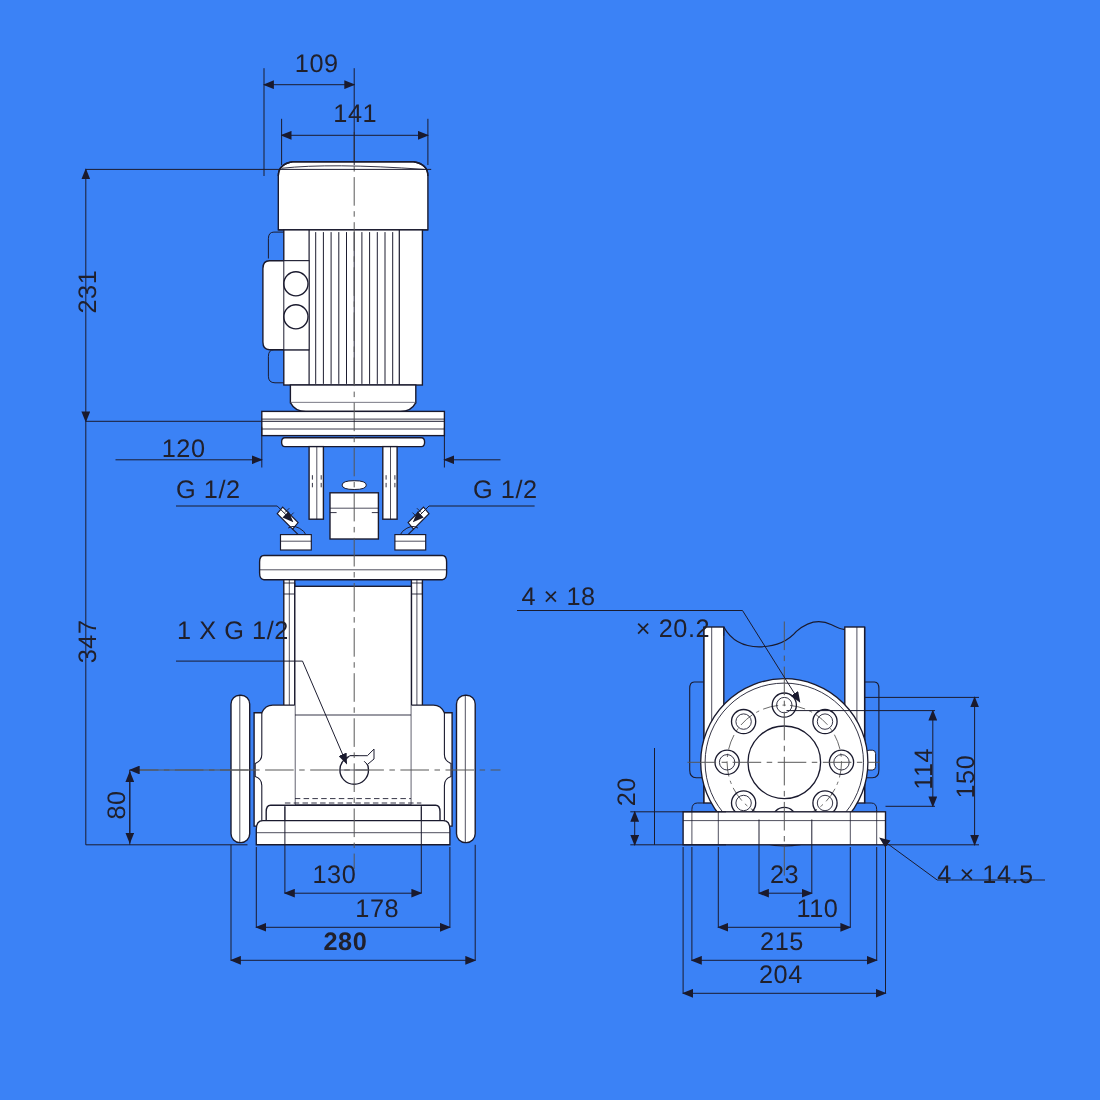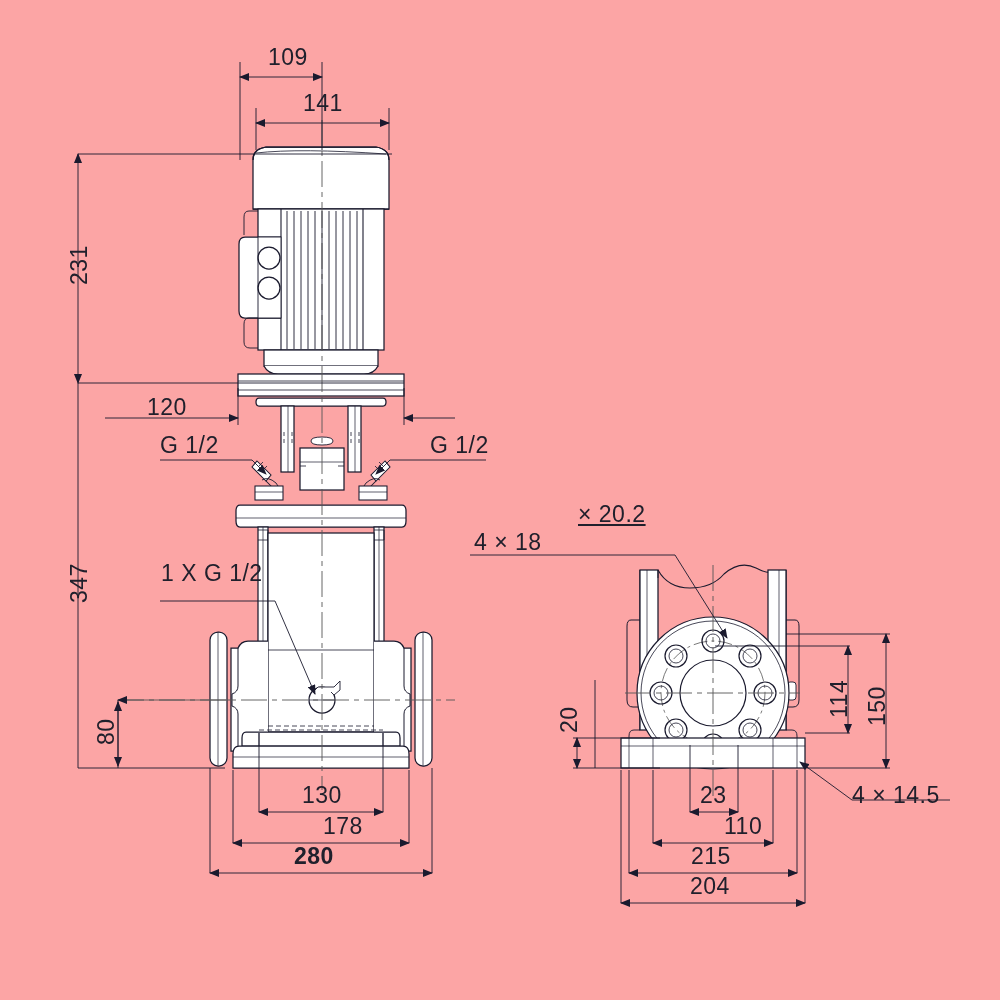--- a/index.html
+++ b/index.html
@@ -2,21 +2,21 @@
 <html><head>
 <meta charset="utf-8">
 <title>Pump Dimensional Drawing</title>
 <style>
   html,body{margin:0;padding:0;background:#ffffff;}
   body{
     width:1000px;height:1000px;overflow:hidden;
     font-family:"Liberation Sans","DejaVu Sans",sans-serif;
     color:#1a1a2e;
   }
-  #sheet{position:relative;width:1000px;height:1000px;background:#fca5a5;}
+  #sheet{position:relative;width:1000px;height:1000px;background:#3b82f6;}
   #sheet svg{position:absolute;left:0;top:0;}
 
   .dimtext{
     position:absolute;
     font-family:"Liberation Sans","DejaVu Sans",sans-serif;
     font-size:23px;
     color:#20202c;
     white-space:nowrap;
     letter-spacing:0.5px;
     line-height:1;
@@ -378,26 +378,26 @@
 <div class="dimtext rot" style="left:68px;top:603px;">347</div>
 
 <div class="dimtext" style="left:147px;top:396px;">120</div>
 
 <div class="dimtext" style="left:160px;top:434px;">G 1/2</div>
 <div class="dimtext" style="left:430px;top:434px;">G 1/2</div>
 <div class="dimtext" style="left:161px;top:562px;">1 X G 1/2</div>
 
 <div class="dimtext rot" style="left:95px;top:745px;">80</div>
 
-<div class="dimtext" style="left:302px;top:784px;">130</div>
+<div class="dimtext" style="left:284px;top:784px;">130</div>
 <div class="dimtext" style="left:295px;top:815px;margin-left:28px;">178</div>
 <div class="dimtext" style="left:294px;top:845px;font-weight:bold;">280</div>
 
 <div class="dimtext" style="left:474px;top:531px;">4 × 18</div>
-<div class="dimtext" style="left:578px;top:503px;text-decoration:underline;">× 20.2</div>
+<div class="dimtext" style="left:578px;top:560px;">× 20.2</div>
 <div class="dimtext" style="left:852px;top:784px;">4  ×  14.5</div>
 
 <div class="dimtext rot" style="left:828px;top:718px;">114</div>
 <div class="dimtext rot" style="left:866px;top:726px;">150</div>
 <div class="dimtext rot" style="left:558px;top:733px;">20</div>
 
 <div class="dimtext" style="left:700px;top:784px;">23</div>
 <div class="dimtext" style="left:724px;top:815px;">110</div>
 <div class="dimtext" style="left:691px;top:845px;">215</div>
 <div class="dimtext" style="left:690px;top:875px;">204</div>

